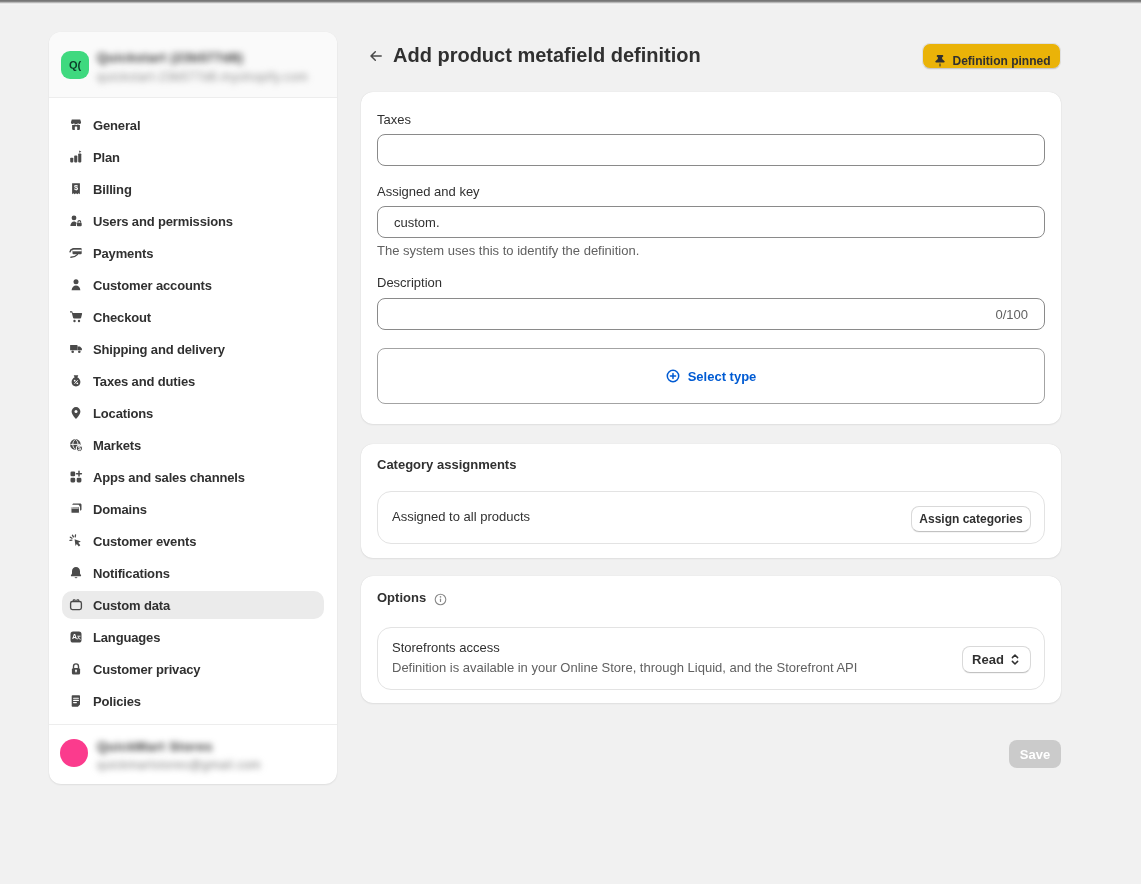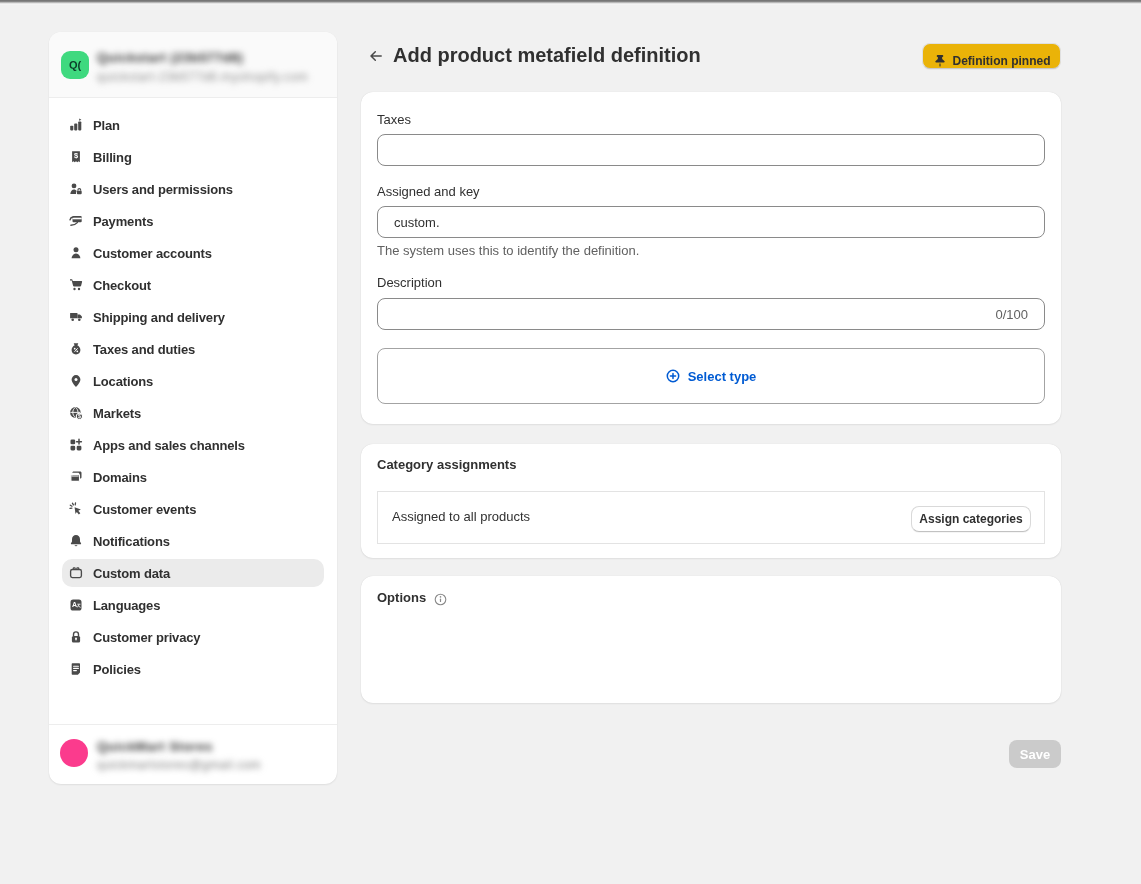--- a/index.html
+++ b/index.html
@@ -61,21 +61,21 @@
   border:1px solid #8a8a8a; border-radius:8px; font-size:13px; color:#303030;
   display:flex; align-items:center; padding:0 16px; }
 .inp .count { margin-left:auto; color:#616161; }
 .select-type { position:absolute; left:16px; top:256px; width:668px; height:56px;
   border:1px solid #a3a3a3; border-radius:8px;
   display:flex; align-items:center; justify-content:center; gap:8px;
   color:#005bd3; font-size:13px; font-weight:bold; }
 .helper { position:absolute; left:16px; top:151px; font-size:13px; color:#616161; }
 
 .card-title { position:absolute; left:16px; font-size:13px; font-weight:bold; color:#303030; }
-.inner { position:absolute; left:16px; width:668px; border:1px solid #e3e3e3; border-radius:0; }
+.inner { position:absolute; left:16px; width:668px; border:1px solid #e3e3e3; border-radius:14px; }
 .inner2 { top:47px; height:53px; }
 .inner3 { top:51px; height:63px; }
 .row-txt { position:absolute; left:14px; top:calc(50% - 2px); transform:translateY(-50%); font-size:13px; color:#303030; }
 .btn { position:absolute; background:#fff; border:1px solid #d9d9d9; border-bottom-color:#c2c2c2;
   border-radius:8px; box-shadow:0 1px 0 rgba(0,0,0,.04);
   display:flex; align-items:center; justify-content:center;
   font-size:12px; font-weight:bold; color:#303030; }
 .assign-btn { right:13px; top:14px; width:120px; height:26px; }
 .sf-title { position:absolute; left:14px; top:12px; font-size:13px; color:#303030; }
 .sf-desc { position:absolute; left:14px; top:32px; font-size:13px; color:#616161; }
@@ -90,20 +90,25 @@
 <body>
 <div class="topbar"></div>
 
 <div class="side">
   <div class="side-head">
     <div class="avatar">Q(</div>
     <div class="shop-name">Quickstart (23b577d8)</div>
     <div class="shop-domain">quickstart-23b577d8.myshopify.com</div>
   </div>
   <div class="nav" id="nav">
+      <div class="nav-item"><svg viewBox="0 0 14 14" fill="#4a4a4a">
+          <path d="M2.8 1.6h8.4l.8 2.5c.3 1-.4 2-1.4 2-.6 0-1.2-.3-1.5-.8-.3.5-.8.8-1.4.8h-1.4c-.6 0-1.1-.3-1.4-.8-.3.5-.9.8-1.5.8-1 0-1.7-1-1.4-2z"></path>
+          <path d="M3.1 6.9v3.9c0 .7.6 1.3 1.3 1.3h5.2c.7 0 1.3-.6 1.3-1.3V6.9c-.7.3-1.5.2-2.1-.3-.8.6-2 .6-2.8 0-.6.5-1.4.6-2.9.3z"></path>
+          <rect x="5.8" y="8.4" width="2.4" height="3.7" rx=".5" fill="#fff"></rect>
+        </svg>General</div>
       <div class="nav-item"><svg viewBox="0 0 14 14" fill="#4a4a4a">
           <rect x="1.2" y="7.8" width="3.1" height="4.6" rx=".8"></rect>
           <rect x="5.2" y="5.6" width="3.1" height="6.8" rx=".8"></rect>
           <rect x="9.2" y="3.4" width="3.1" height="9" rx=".8"></rect>
           <path d="M10.2 .6l2.2 1.1-2.2 1.1z"></path>
         </svg>Plan</div>
       <div class="nav-item"><svg viewBox="0 0 14 14" fill="#4a4a4a">
           <path d="M3.1 1.3h7.8v10.9l-1.3-1-1.3 1-1.3-1-1.3 1-1.3-1-1.3 1z"></path>
           <text x="7" y="8.2" font-size="7.5" fill="#fff" text-anchor="middle" font-weight="bold" font-family="Liberation Sans">$</text>
         </svg>Billing</div>
@@ -236,15 +241,24 @@
   </div>
 </div>
 
 <div class="card card3">
   <div class="card-title" style="top:14px;">Options</div>
   <svg class="info-ic" width="13" height="13" viewBox="0 0 13 13">
       <circle cx="6.5" cy="6.5" r="5.3" fill="none" stroke="#8a8a8a" stroke-width="1.1"></circle>
       <rect x="5.9" y="5.6" width="1.2" height="3.5" rx=".6" fill="#8a8a8a"></rect>
       <circle cx="6.5" cy="3.9" r=".8" fill="#8a8a8a"></circle>
     </svg>
+  <div class="inner inner3">
+    <div class="sf-title">Storefronts access</div>
+    <div class="sf-desc">Definition is available in your Online Store, through Liquid, and the Storefront API</div>
+    <div class="btn read-btn">Read
+      <svg width="12" height="13" viewBox="0 0 12 13">
+          <path d="M3.4 4.6L6 2l2.6 2.6M3.4 8.4L6 11l2.6-2.6" stroke="#303030" stroke-width="1.5" fill="none" stroke-linecap="round" stroke-linejoin="round"></path>
+        </svg>
+    </div>
+  </div>
 </div>
 
 <div class="save">Save</div>
 
 </body></html>

